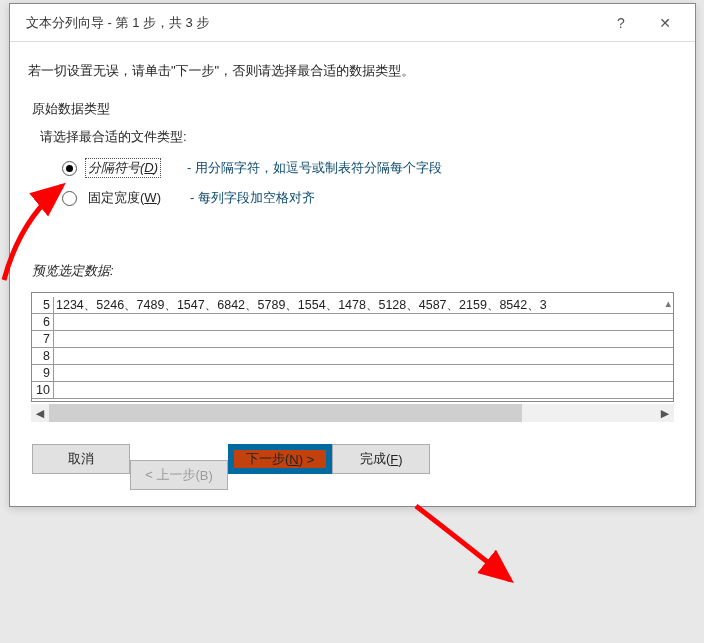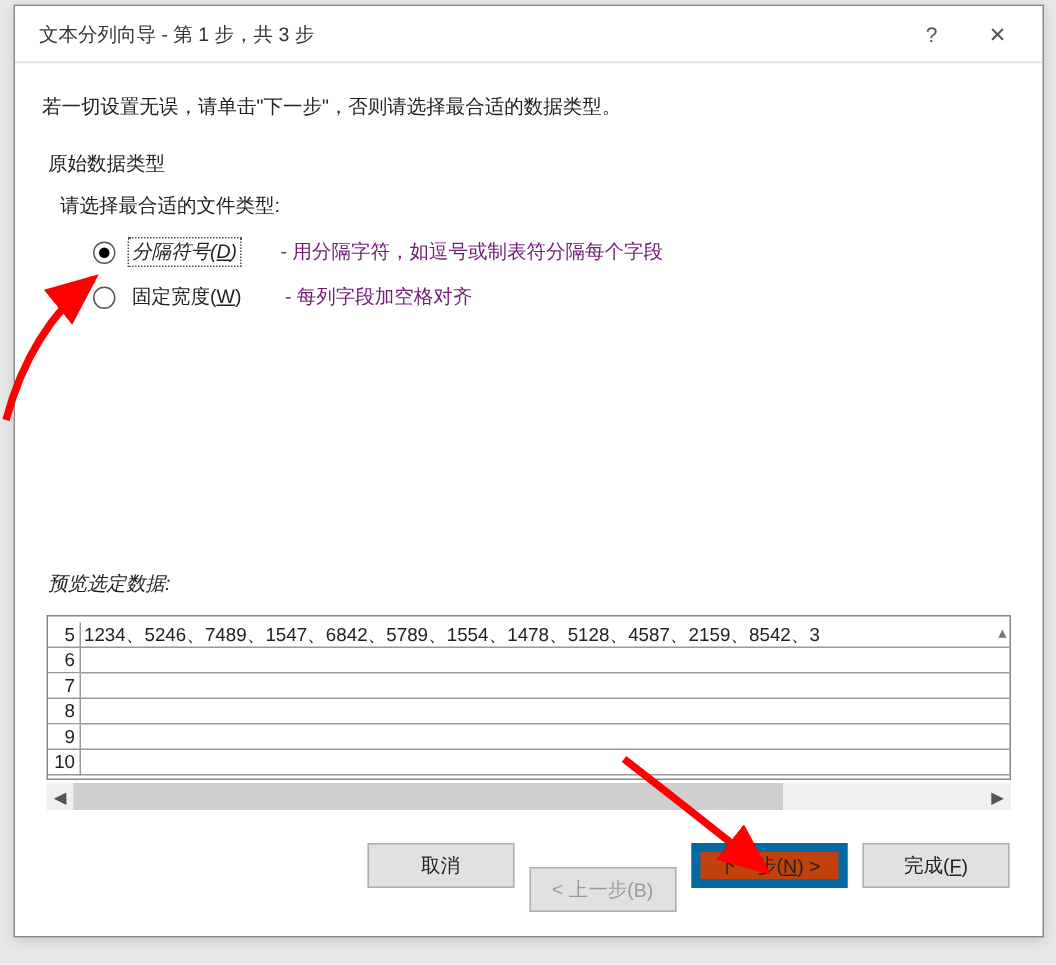--- a/index.html
+++ b/index.html
@@ -12,21 +12,21 @@
     width: 704px;
     height: 643px;
     position: relative;
     overflow: hidden;
   }
   .dialog {
     position: absolute;
     left: 9px;
     top: 3px;
     width: 687px;
-    height: 622px;
+    height: 504px;
     background: #ffffff;
     border: 1px solid #888;
     box-shadow: 0 2px 8px rgba(0,0,0,0.15);
     display: flex;
     flex-direction: column;
   }
   .titlebar {
     height: 38px;
     display: flex;
     align-items: center;
@@ -74,21 +74,21 @@
     content: "";
     width: 7px; height: 7px;
     border-radius: 50%;
     background: #000;
   }
   .radio-label {
     border: 1px dotted transparent;
     padding: 0 2px;
   }
   .radio-label.focused { border-color: #555; font-style: italic; }
-  .radio-desc { margin-left: 18px; color: #701a75; }
+  .radio-desc { margin-left: 18px; color: #0c4a6e; }
   .u { text-decoration: underline; }
   .spacer { flex: 1; }
   .preview-label { margin: 0 0 12px 4px; font-style: italic; }
   .preview-box {
     border: 1px solid #888;
     height: 110px;
     margin: 0 3px 2px 3px;
     position: relative;
     overflow: hidden;
     background: #fff;
@@ -137,22 +137,20 @@
     color: #555; font-size: 11px;
   }
   .hscroll .track { flex: 1; height: 18px; background: #f0f0f0; position: relative; }
   .hscroll .thumb {
     position: absolute; left: 0; top: 0;
     height: 18px; width: 78%;
     background: #cfcfcf;
   }
   .button-row {
     display: flex;
-    justify-content: flex-end;
-    gap: 10px;
     padding: 14px 4px 4px 4px;
   }
   .btn {
     min-width: 98px;
     height: 30px;
     border: 1px solid #adadad;
     background: #e1e1e1;
     display: flex;
     align-items: center;
     justify-content: center;

